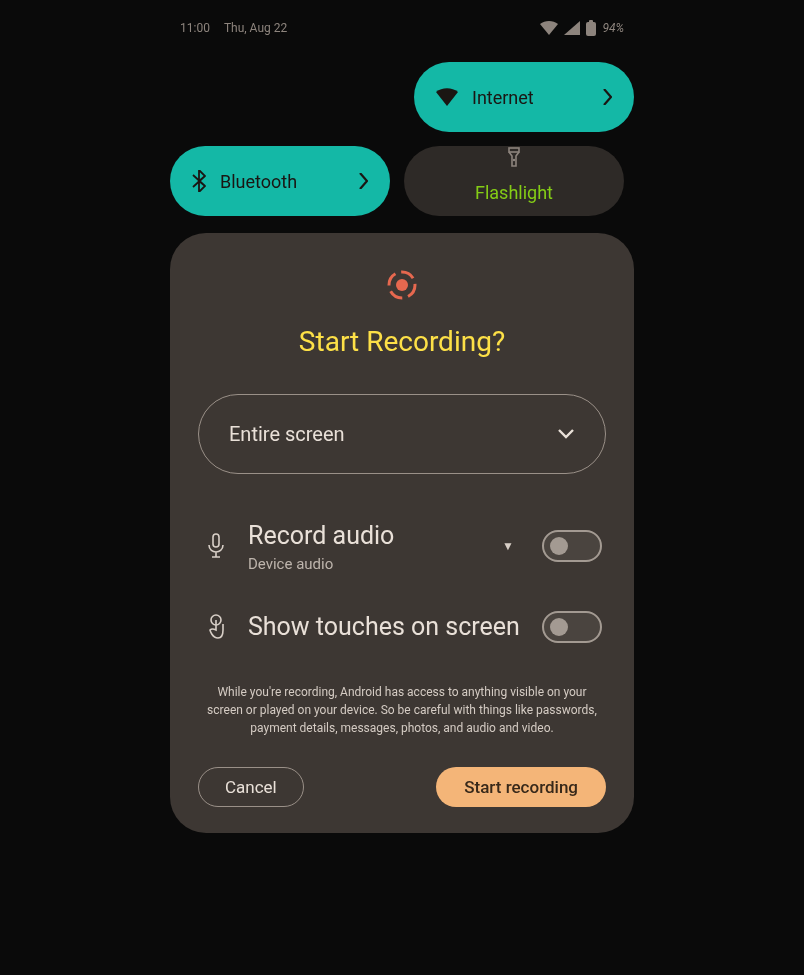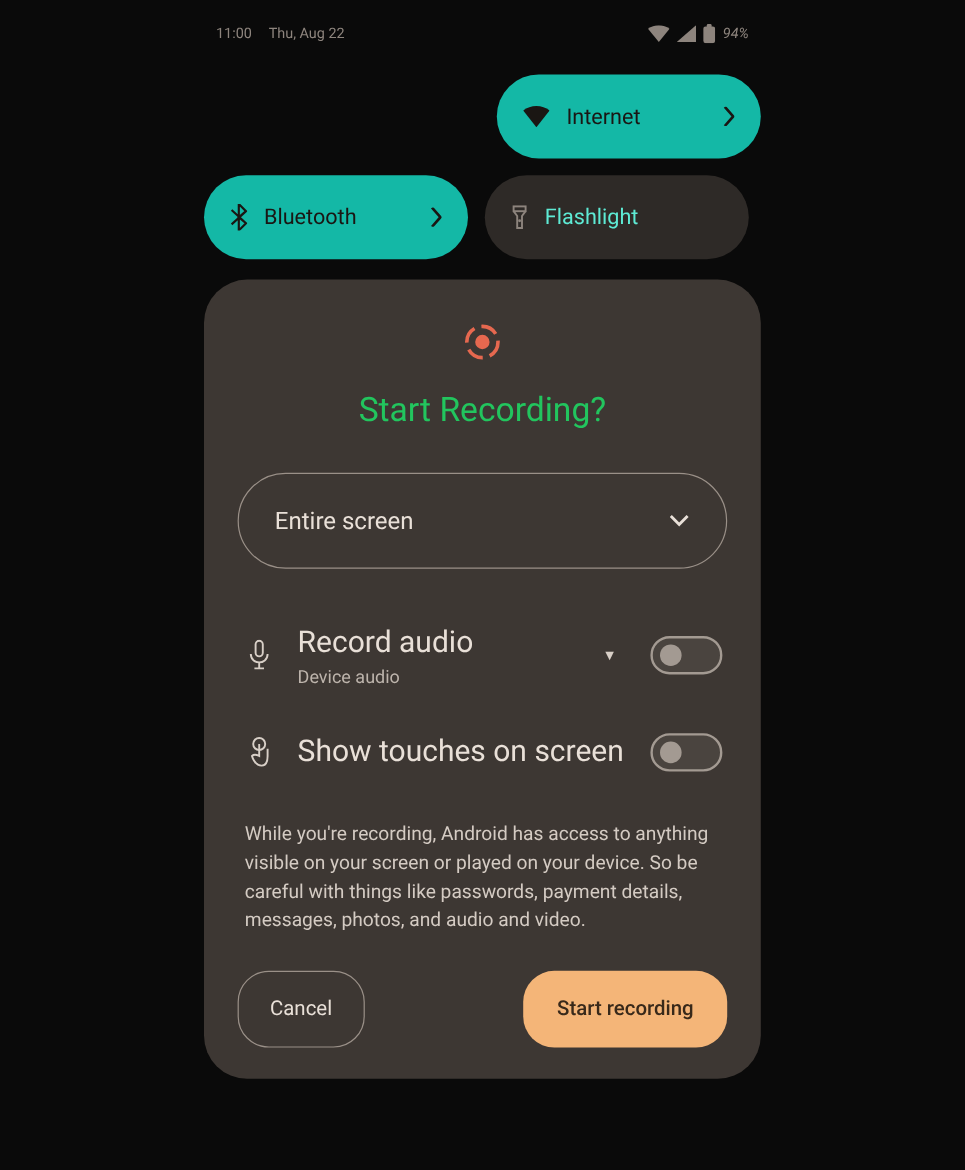--- a/index.html
+++ b/index.html
@@ -49,40 +49,41 @@
       padding: 0 22px;
       gap: 14px;
       position: relative;
     }
     .tile.dim-light {
       background: #14b8a6;
       color: #1a1613;
     }
     .tile.dim-dark {
       background: #2e2a27;
-      color: #5eead4;
+      color: #84cc16;
+      flex-direction: column;
     }
     .tile-label { font-size: 18px; flex: 1; }
     .tile-chevron { font-size: 18px; }
     .dialog {
       position: absolute;
       top: 233px;
       left: 0;
       width: 464px;
       background: #3d3733;
       border-radius: 36px;
       padding: 36px 28px 26px 28px;
       color: #e9e0d8;
     }
     .dialog-icon-wrap { display: flex; justify-content: center; margin-bottom: 24px; }
     .dialog-title {
       text-align: center;
       font-size: 28px;
       font-weight: 400;
-      color: #22c55e;
+      color: #fde047;
       margin-bottom: 36px;
     }
     .dropdown {
       border: 1.5px solid #9a9088;
       border-radius: 40px;
       height: 80px;
       display: flex;
       align-items: center;
       padding: 0 30px;
       justify-content: space-between;
@@ -113,33 +114,34 @@
       content: '';
       position: absolute;
       width: 18px;
       height: 18px;
       background: #a39a92;
       border-radius: 50%;
       top: 5px;
       left: 6px;
     }
     .disclaimer {
-      font-size: 16px;
+      text-align: center;
+      font-size: 12px;
       line-height: 1.5;
       color: #d4cbc3;
       padding: 12px 6px 30px 6px;
     }
     .dialog-buttons {
       display: flex;
       justify-content: space-between;
       align-items: center;
       gap: 14px;
     }
     .btn {
-      height: 64px;
+      height: 40px;
       border-radius: 26px;
       display: flex;
       align-items: center;
       justify-content: center;
       font-size: 17px;
       padding: 0 26px;
       cursor: pointer;
     }
     .btn-cancel {
       border: 1.5px solid #9a9088;

